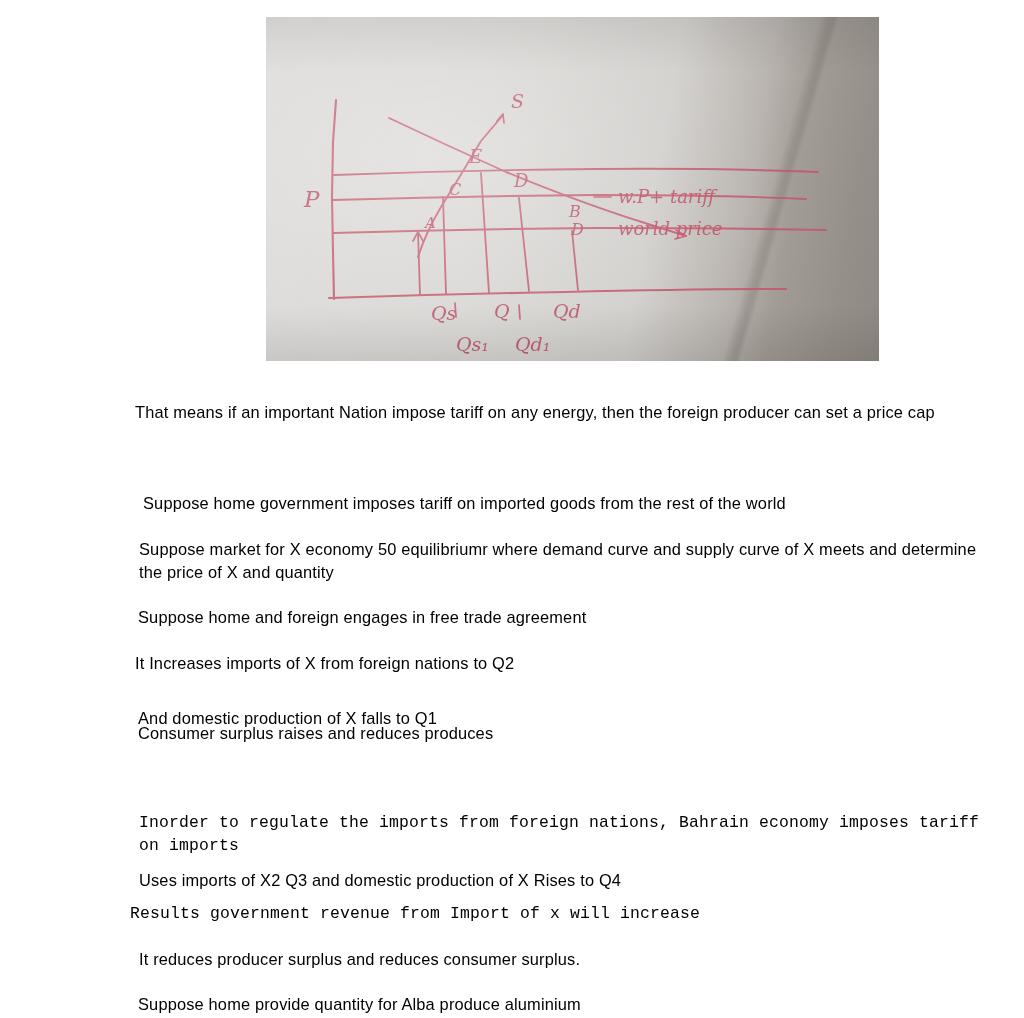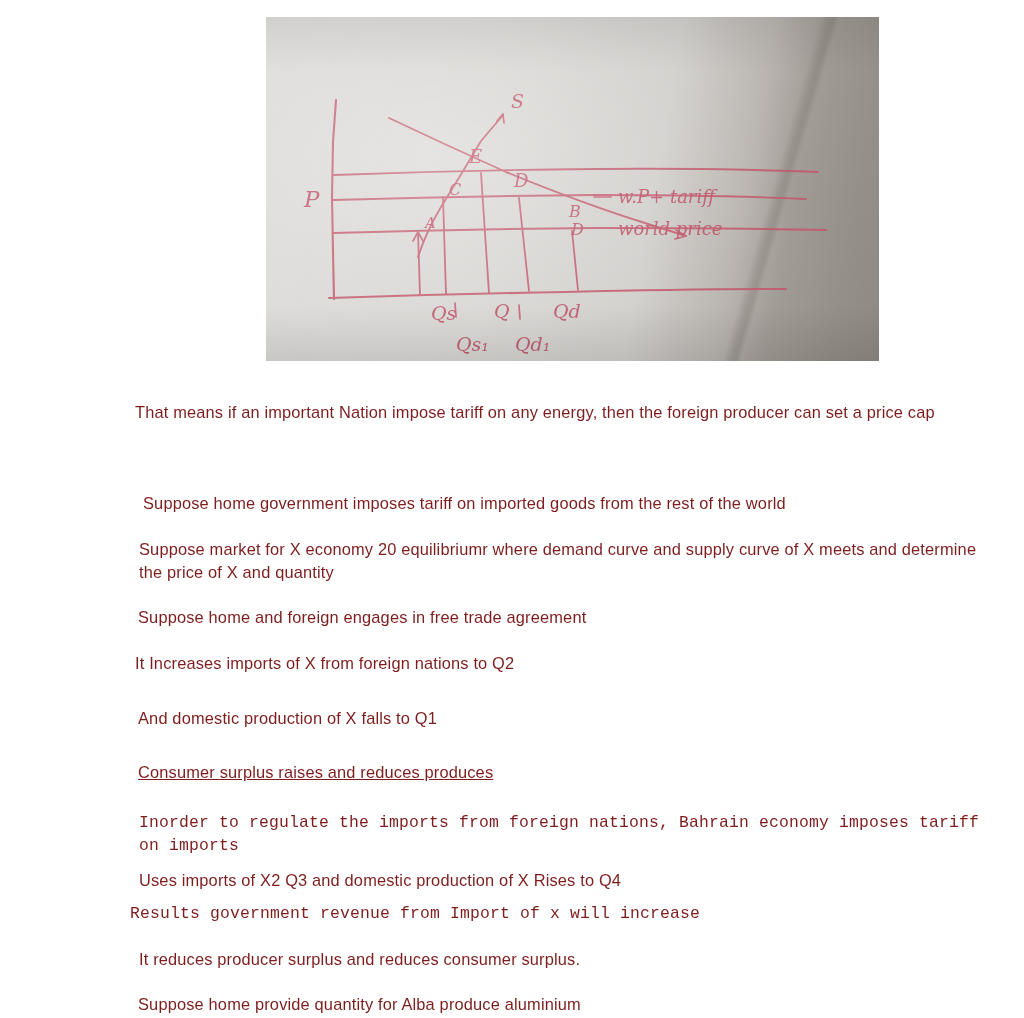--- a/index.html
+++ b/index.html
@@ -70,30 +70,30 @@
   
   .doc-text {
     position: absolute;
     left: 0;
     top: 361px;
     width: 1024px;
   }
   .para {
     font-size: 16.4px;
     line-height: 23px;
-    color: #7f1d1d;
+    color: #000000;
     letter-spacing: 0.01em;
   }
   .p-intro     { position: absolute; left: 135px; top: 24px;  width: 855px; }
   .p-b0        { position: absolute; left: 143px; top: 115px; width: 850px; }
   .p-b1        { position: absolute; left: 139px; top: 161px; width: 855px; }
   .p-b2        { position: absolute; left: 138px; top: 229px; width: 850px; }
   .p-b3        { position: absolute; left: 135px; top: 275px; width: 850px; }
   .p-b4        { position: absolute; left: 138px; top: 330px; width: 850px; }
-  .p-b5        { position: absolute; left: 138px; top: 384px; width: 850px; text-decoration: underline; }
+  .p-b5        { position: absolute; left: 138px; top: 345px; width: 850px; }
   .p-c0        { position: absolute; left: 139px; top: 434px; width: 860px; font-family: Liberation Mono, monospace; }
   .p-c1        { position: absolute; left: 139px; top: 492px; width: 850px; }
   .p-c2        { position: absolute; left: 130px; top: 525px; width: 850px; font-family: Liberation Mono, monospace; }
   .p-c3        { position: absolute; left: 139px; top: 571px; width: 850px; }
   .p-c4        { position: absolute; left: 138px; top: 616px; width: 850px; }
 </style>
 </head>
 <body>
 
 <div class="photo-wrap">
@@ -154,21 +154,21 @@
   </svg>
 
   <div class="photo-vig"></div>
 </div>
 
 <div class="doc-text">
 
   <p class="para p-intro">That means if an important Nation impose tariff on any energy, then the foreign  producer can set a price cap</p>
 
   <p class="para p-b0">Suppose home government imposes tariff on imported goods from the rest of the world</p>
-  <p class="para p-b1">Suppose market for X economy  20 equilibriumr where demand curve and supply curve of X meets and determine the price of X and quantity</p>
+  <p class="para p-b1">Suppose market for X economy  50 equilibriumr where demand curve and supply curve of X meets and determine the price of X and quantity</p>
   <p class="para p-b2">Suppose home and foreign engages in free trade agreement</p>
   <p class="para p-b3">It Increases imports of X  from foreign nations to Q2</p>
   <p class="para p-b4">And domestic production of X falls to Q1</p>
   <p class="para p-b5">Consumer surplus raises and reduces produces</p>
 
   <p class="para p-c0">Inorder to regulate the imports from foreign nations, Bahrain economy imposes  tariff  on imports</p>
   <p class="para p-c1">Uses imports of X2 Q3 and domestic production of X Rises to Q4</p>
   <p class="para p-c2">Results government revenue from Import of x will increase</p>
   <p class="para p-c3">It reduces producer surplus and reduces consumer surplus.</p>
   <p class="para p-c4">Suppose home provide quantity for Alba produce aluminium</p>

